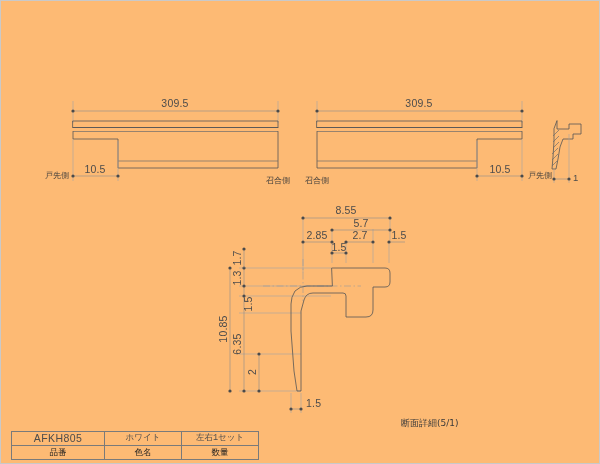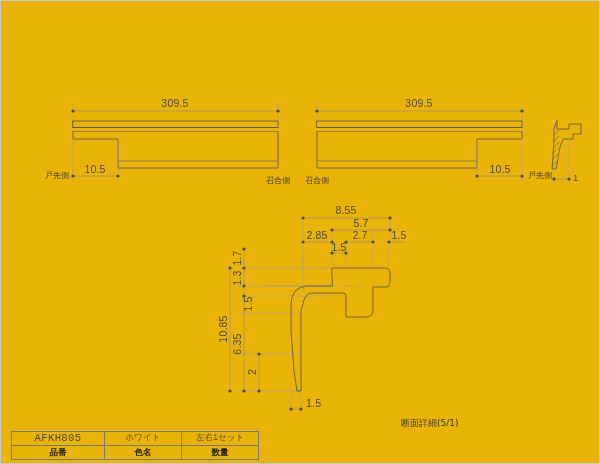--- a/index.html
+++ b/index.html
@@ -8,21 +8,21 @@
     padding: 0;
     background: #ffffff;
   }
   body {
     font-family: "Liberation Sans", "DejaVu Sans", sans-serif;
   }
   #drawing-sheet {
     position: relative;
     width: 600px;
     height: 464px;
-    background: #eab308;
+    background: #fdba74;
     border: 1px solid #c9c9c9;
     box-sizing: border-box;
     overflow: hidden;
   }
   #cad-canvas {
     position: absolute;
     left: 0;
     top: 0;
     width: 600px;
     height: 464px;
@@ -97,35 +97,35 @@
   #parts-table td {
     border: 1px solid #7a7a7a;
     text-align: center;
     height: 13px;
     padding: 0;
     line-height: 13px;
     overflow: hidden;
     white-space: nowrap;
   }
   td.val-cell {
-    font-family: Liberation Mono, monospace;
+    font-family: Liberation Sans, sans-serif;
     font-size: 10.5px;
     color: #4c4c4c;
     letter-spacing: 0.4px;
   }
   td.val-cell.jp {
     font-family: Liberation Mono, monospace;
     font-size: 8.5px;
     letter-spacing: 0;
   }
   td.hdr-cell {
     font-family: "DejaVu Sans", sans-serif;
     font-size: 8.5px;
     color: #1d1d1d;
-    font-weight: bold;
+    font-weight: normal;
   }
   .col-a { width: 92px; }
   .col-b { width: 76px; }
   .col-c { width: 76px; }
 </style>
 </head>
 <body>
 
 <div id="drawing-sheet">
 

